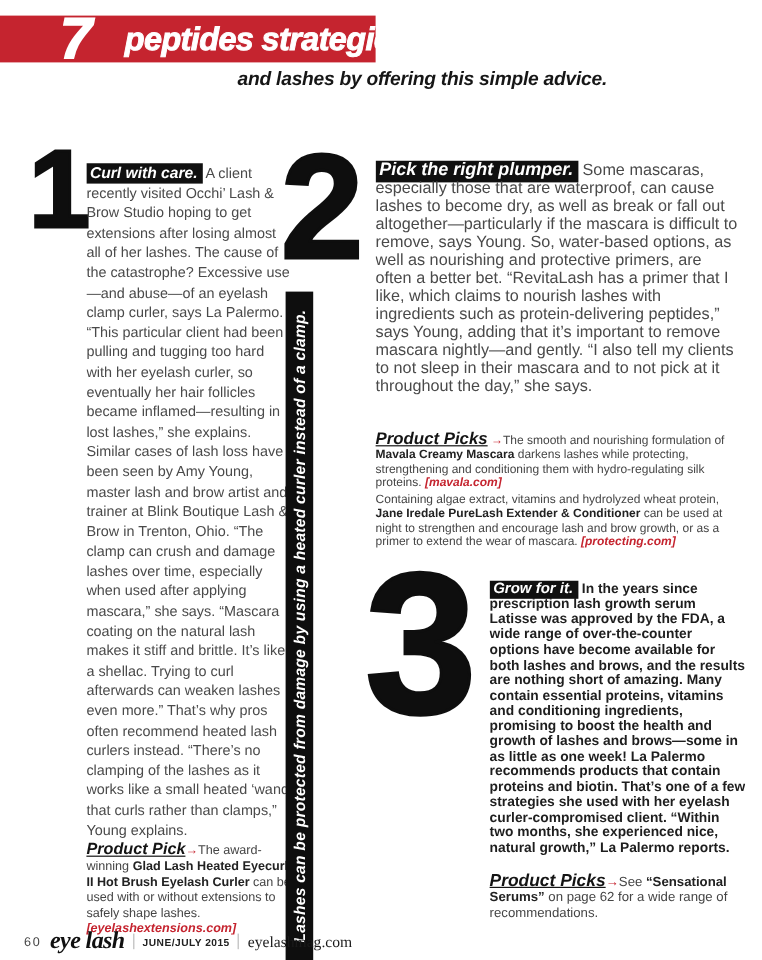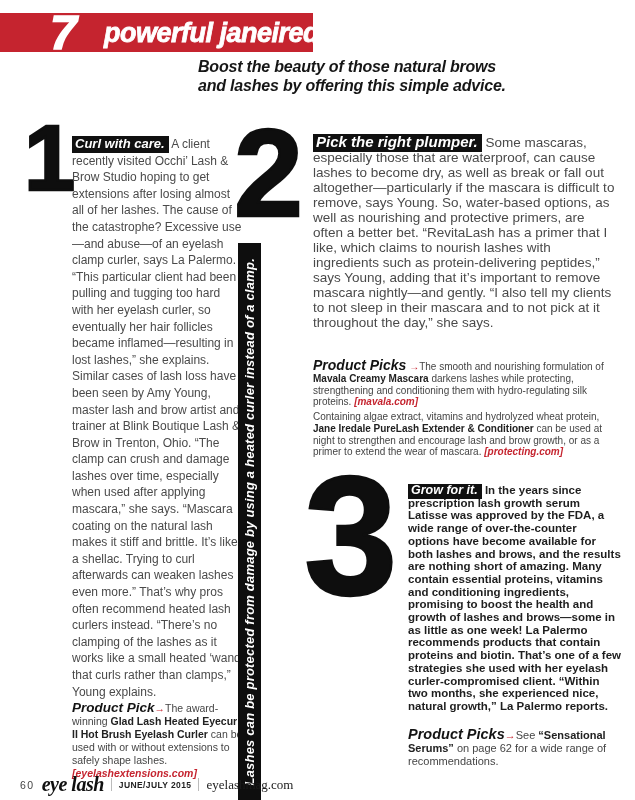--- a/index.html
+++ b/index.html
@@ -53,21 +53,21 @@
   .col3p {
     left:408px; top:484px; width:213px; font-size:11.5px; line-height:12.7px;
     color:#1e1e1e; font-weight:bold; max-height:248px; overflow:hidden;
   }
   
   .pick { position:absolute; color:#454545; }
   .pick1 { left:72px;  top:701px; width:173px; font-size:10.5px; line-height:13px; }
   .pick2a{ left:313px; top:360px; width:305px; font-size:10px;   line-height:11.8px; }
   .pick2b{ left:313px; top:411px; width:305px; font-size:10px;   line-height:11.8px; }
   .pick3 { left:408px; top:728px; width:215px; font-size:11px;   line-height:13.2px; }
-  .pick-label { font-weight:bold; font-style:italic; color:#141414; }
+  .pick-label { font-weight:bold; font-style:italic; color:#141414;text-decoration:underline; }
   .pick1 .pick-label { font-size:13.5px; }
   .pick2a .pick-label { font-size:14px; }
   .pick3 .pick-label { font-size:14.5px; }
   .arrow { color:#c5242f; font-weight:bold; }
   .pb { font-weight:bold; color:#222;margin-top:12px; }
   .plink { color:#c5242f; font-weight:bold; font-style:italic; }
   
   .vbar {
     position:absolute; left:238px; top:243px; width:23px; height:557px;
     background:#0e0e0e; display:flex; align-items:center; justify-content:center;
@@ -87,24 +87,23 @@
   .issue { font-size:8.5px; font-weight:bold; color:#222; letter-spacing:0.4px; }
   .site { font-family:"Liberation Serif", serif; font-size:13px; color:#1a1a1a;text-align:right; }
 </style>
 </head>
 <body>
 
 <div class="page">
 
   <div class="banner">
     <span class="big7">7</span>
-    <span class="banner-title">powerful janeiredale</span>
+    <span class="banner-title">peptides strategies</span>
   </div>
   <div class="subtitle">
-    <div>Boost the beauty of those natural brows</div>
     <div>and lashes by offering this simple advice.</div>
   </div>
 
   <div class="numeral n1">1</div>
   <div class="para col1">
     <span class="hl hl1">Curl with care.</span>
     <span>A client recently visited Occhi’ Lash &amp; Brow Studio hoping to get extensions after losing almost all of her lashes. The cause of the catastrophe? Excessive use—and abuse—of an eyelash clamp curler, says La Palermo. “This particular client had been pulling and tugging too hard with her eyelash curler, so eventually her hair follicles became inflamed—resulting in lost lashes,” she explains. Similar cases of lash loss have been seen by Amy Young, master lash and brow artist and trainer at Blink Boutique Lash &amp; Brow in Trenton, Ohio. “The clamp can crush and damage lashes over time, especially when used after applying mascara,” she says. “Mascara coating on the natural lash makes it stiff and brittle. It’s like a shellac. Trying to curl afterwards can weaken lashes even more.” That’s why pros often recommend heated lash curlers instead. “There’s no clamping of the lashes as it works like a small heated ‘wand’ that curls rather than clamps,” Young explains.</span>
   </div>
   <div class="pick pick1">
     <span class="pick-label">Product Pick</span><span class="arrow">→</span><span>The award-winning </span><span class="pb">Glad Lash Heated Eyecurl II Hot Brush Eyelash Curler</span><span> can be used with or without extensions to safely shape lashes. </span><span class="plink">[eyelashextensions.com]</span>

